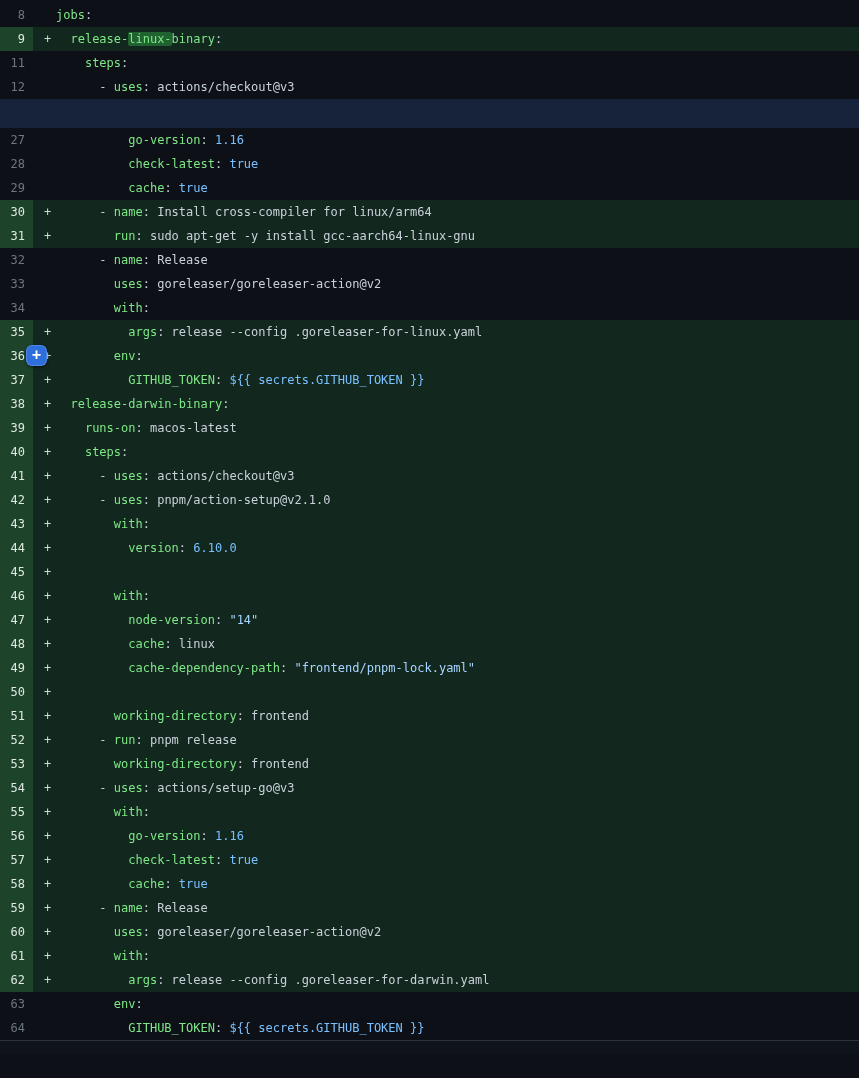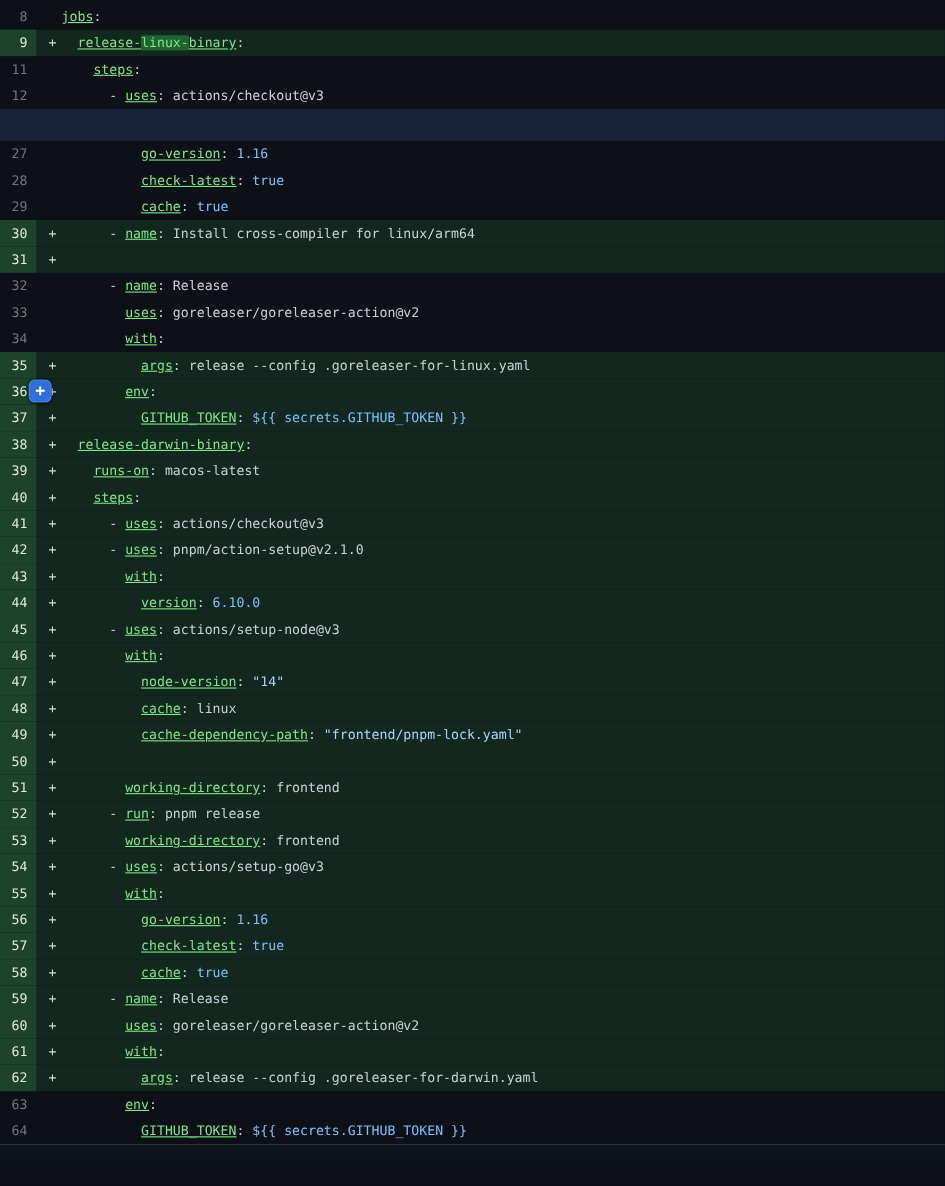--- a/index.html
+++ b/index.html
@@ -27,21 +27,21 @@
     user-select:none;
   }
   .add .lnum { background:#1d432b; color:#dfe8e1; }
   .marker {
     flex:0 0 23px;
     padding-left:11px;
     color:#cfdcd2;
     user-select:none;
   }
   .code { white-space:pre; }
-  .seg-k { color:#7ee787;text-decoration:underline; }
+  .seg-k { color:#7ee787; }
   .seg-p { color:#c9d1d9; }
   .seg-n { color:#79c0ff; }
   .seg-s { color:#a5d6ff; }
   .seg-hk {
     color:#7ee787;
     background:rgba(46,160,67,0.5);
     border-radius:2px;
     text-align:right;
   }
   .expander {
@@ -82,35 +82,35 @@
   <div>
       <div class="row ctx"><span class="lnum">8</span><span class="marker"></span><span class="code"><span class="seg-k">jobs</span><span class="seg-p">:</span></span></div>
       <div class="row add"><span class="lnum">9</span><span class="marker">+</span><span class="code"><span class="seg-p">  </span><span class="seg-k">release-</span><span class="seg-hk">linux-</span><span class="seg-k">binary</span><span class="seg-p">:</span></span></div>
       <div class="row ctx"><span class="lnum">11</span><span class="marker"></span><span class="code"><span class="seg-p">    </span><span class="seg-k">steps</span><span class="seg-p">:</span></span></div>
       <div class="row ctx"><span class="lnum">12</span><span class="marker"></span><span class="code"><span class="seg-p">      - </span><span class="seg-k">uses</span><span class="seg-p">: actions/checkout@v3</span></span></div>
       <div class="expander"></div>
       <div class="row ctx"><span class="lnum">27</span><span class="marker"></span><span class="code"><span class="seg-p">          </span><span class="seg-k">go-version</span><span class="seg-p">: </span><span class="seg-n">1.16</span></span></div>
       <div class="row ctx"><span class="lnum">28</span><span class="marker"></span><span class="code"><span class="seg-p">          </span><span class="seg-k">check-latest</span><span class="seg-p">: </span><span class="seg-n">true</span></span></div>
       <div class="row ctx"><span class="lnum">29</span><span class="marker"></span><span class="code"><span class="seg-p">          </span><span class="seg-k">cache</span><span class="seg-p">: </span><span class="seg-n">true</span></span></div>
       <div class="row add"><span class="lnum">30</span><span class="marker">+</span><span class="code"><span class="seg-p">      - </span><span class="seg-k">name</span><span class="seg-p">: Install cross-compiler for linux/arm64</span></span></div>
-      <div class="row add"><span class="lnum">31</span><span class="marker">+</span></div>
+      <div class="row add"><span class="lnum">31</span><span class="marker">+</span><span class="code"><span class="seg-p">        </span><span class="seg-k">run</span><span class="seg-p">: sudo apt-get -y install gcc-aarch64-linux-gnu</span></span></div>
       <div class="row ctx"><span class="lnum">32</span><span class="marker"></span><span class="code"><span class="seg-p">      - </span><span class="seg-k">name</span><span class="seg-p">: Release</span></span></div>
       <div class="row ctx"><span class="lnum">33</span><span class="marker"></span><span class="code"><span class="seg-p">        </span><span class="seg-k">uses</span><span class="seg-p">: goreleaser/goreleaser-action@v2</span></span></div>
       <div class="row ctx"><span class="lnum">34</span><span class="marker"></span><span class="code"><span class="seg-p">        </span><span class="seg-k">with</span><span class="seg-p">:</span></span></div>
       <div class="row add"><span class="lnum">35</span><span class="marker">+</span><span class="code"><span class="seg-p">          </span><span class="seg-k">args</span><span class="seg-p">: release --config .goreleaser-for-linux.yaml</span></span></div>
       <div class="row add"><span class="lnum">36</span><button class="add-comment">+</button><span class="marker">+</span><span class="code"><span class="seg-p">        </span><span class="seg-k">env</span><span class="seg-p">:</span></span></div>
       <div class="row add"><span class="lnum">37</span><span class="marker">+</span><span class="code"><span class="seg-p">          </span><span class="seg-k">GITHUB_TOKEN</span><span class="seg-p">: </span><span class="seg-n">${{ secrets.GITHUB_TOKEN }}</span></span></div>
       <div class="row add"><span class="lnum">38</span><span class="marker">+</span><span class="code"><span class="seg-p">  </span><span class="seg-k">release-darwin-binary</span><span class="seg-p">:</span></span></div>
       <div class="row add"><span class="lnum">39</span><span class="marker">+</span><span class="code"><span class="seg-p">    </span><span class="seg-k">runs-on</span><span class="seg-p">: macos-latest</span></span></div>
       <div class="row add"><span class="lnum">40</span><span class="marker">+</span><span class="code"><span class="seg-p">    </span><span class="seg-k">steps</span><span class="seg-p">:</span></span></div>
       <div class="row add"><span class="lnum">41</span><span class="marker">+</span><span class="code"><span class="seg-p">      - </span><span class="seg-k">uses</span><span class="seg-p">: actions/checkout@v3</span></span></div>
       <div class="row add"><span class="lnum">42</span><span class="marker">+</span><span class="code"><span class="seg-p">      - </span><span class="seg-k">uses</span><span class="seg-p">: pnpm/action-setup@v2.1.0</span></span></div>
       <div class="row add"><span class="lnum">43</span><span class="marker">+</span><span class="code"><span class="seg-p">        </span><span class="seg-k">with</span><span class="seg-p">:</span></span></div>
       <div class="row add"><span class="lnum">44</span><span class="marker">+</span><span class="code"><span class="seg-p">          </span><span class="seg-k">version</span><span class="seg-p">: </span><span class="seg-n">6.10.0</span></span></div>
-      <div class="row add"><span class="lnum">45</span><span class="marker">+</span><span class="code"><span class="seg-p">      - </span><span class="seg-k">uses</span><span class="seg-p">: actions/setup-node@v3</span></span></div>
+      <div class="row add"><span class="lnum">45</span><span class="marker">+</span></div>
       <div class="row add"><span class="lnum">46</span><span class="marker">+</span><span class="code"><span class="seg-p">        </span><span class="seg-k">with</span><span class="seg-p">:</span></span></div>
       <div class="row add"><span class="lnum">47</span><span class="marker">+</span><span class="code"><span class="seg-p">          </span><span class="seg-k">node-version</span><span class="seg-p">: </span><span class="seg-s">"14"</span></span></div>
       <div class="row add"><span class="lnum">48</span><span class="marker">+</span><span class="code"><span class="seg-p">          </span><span class="seg-k">cache</span><span class="seg-p">: linux</span></span></div>
       <div class="row add"><span class="lnum">49</span><span class="marker">+</span><span class="code"><span class="seg-p">          </span><span class="seg-k">cache-dependency-path</span><span class="seg-p">: </span><span class="seg-s">"frontend/pnpm-lock.yaml"</span></span></div>
       <div class="row add"><span class="lnum">50</span><span class="marker">+</span></div>
       <div class="row add"><span class="lnum">51</span><span class="marker">+</span><span class="code"><span class="seg-p">        </span><span class="seg-k">working-directory</span><span class="seg-p">: frontend</span></span></div>
       <div class="row add"><span class="lnum">52</span><span class="marker">+</span><span class="code"><span class="seg-p">      - </span><span class="seg-k">run</span><span class="seg-p">: pnpm release</span></span></div>
       <div class="row add"><span class="lnum">53</span><span class="marker">+</span><span class="code"><span class="seg-p">        </span><span class="seg-k">working-directory</span><span class="seg-p">: frontend</span></span></div>
       <div class="row add"><span class="lnum">54</span><span class="marker">+</span><span class="code"><span class="seg-p">      - </span><span class="seg-k">uses</span><span class="seg-p">: actions/setup-go@v3</span></span></div>
       <div class="row add"><span class="lnum">55</span><span class="marker">+</span><span class="code"><span class="seg-p">        </span><span class="seg-k">with</span><span class="seg-p">:</span></span></div>

